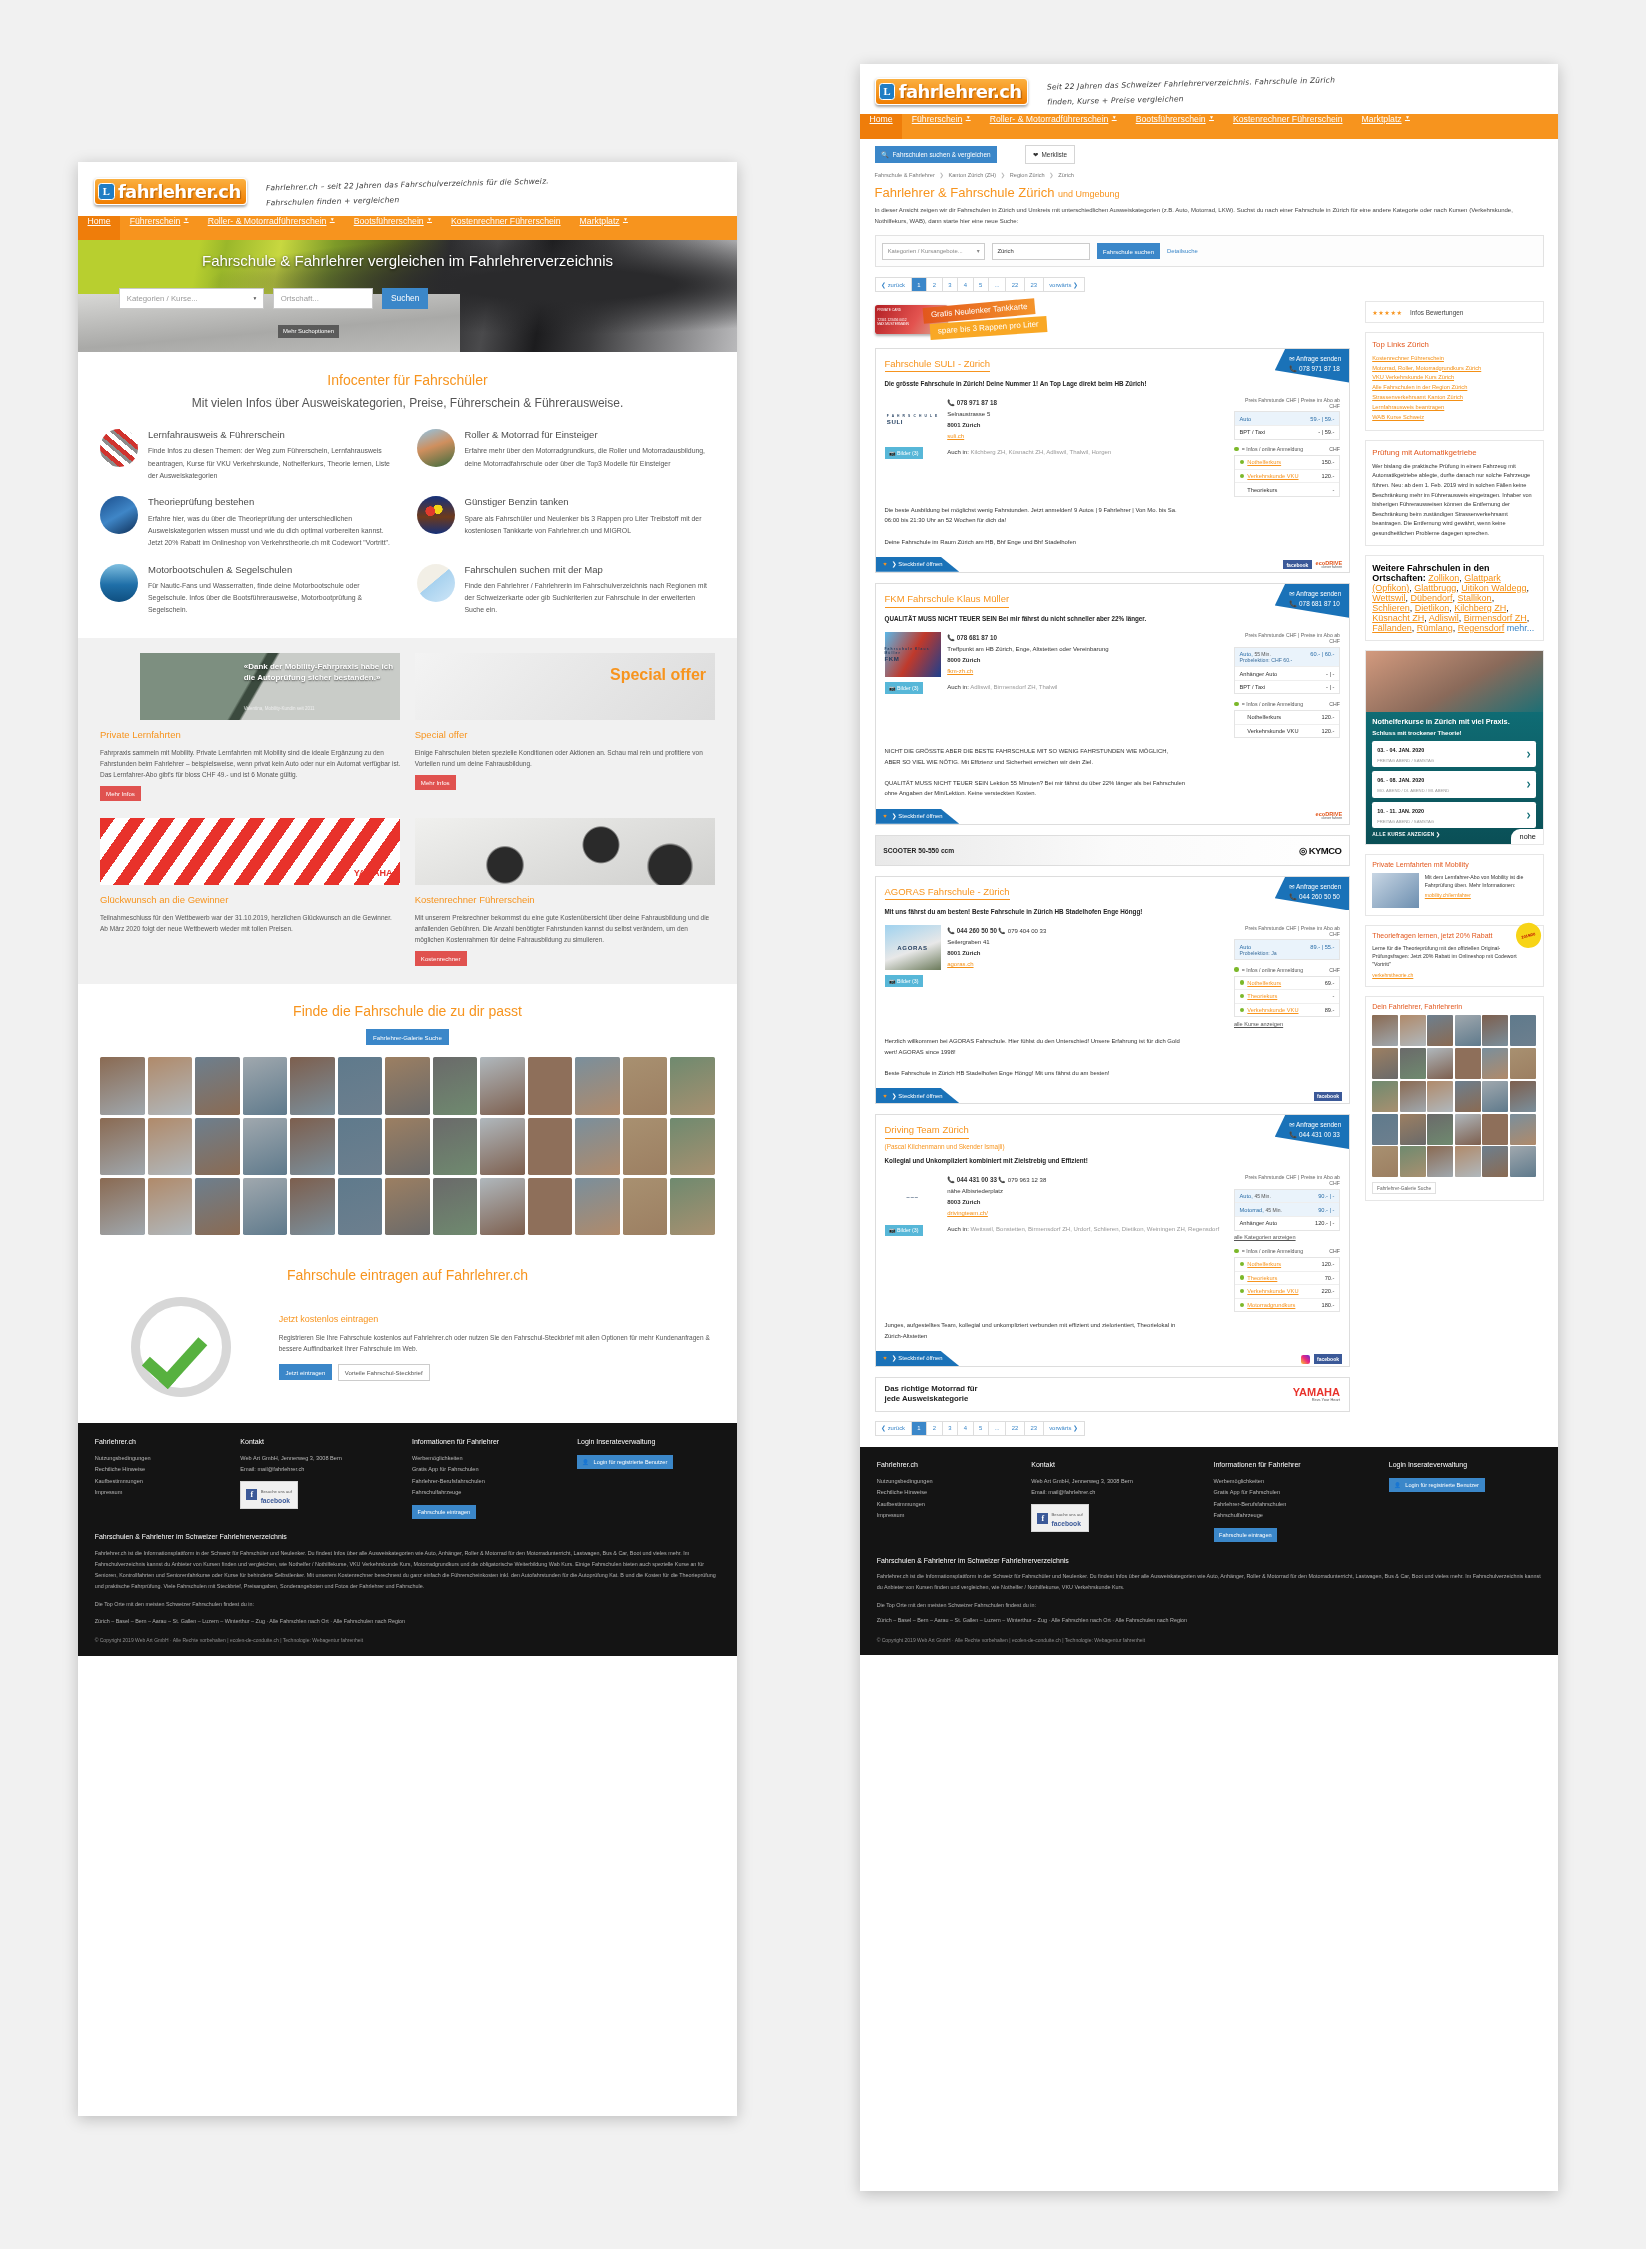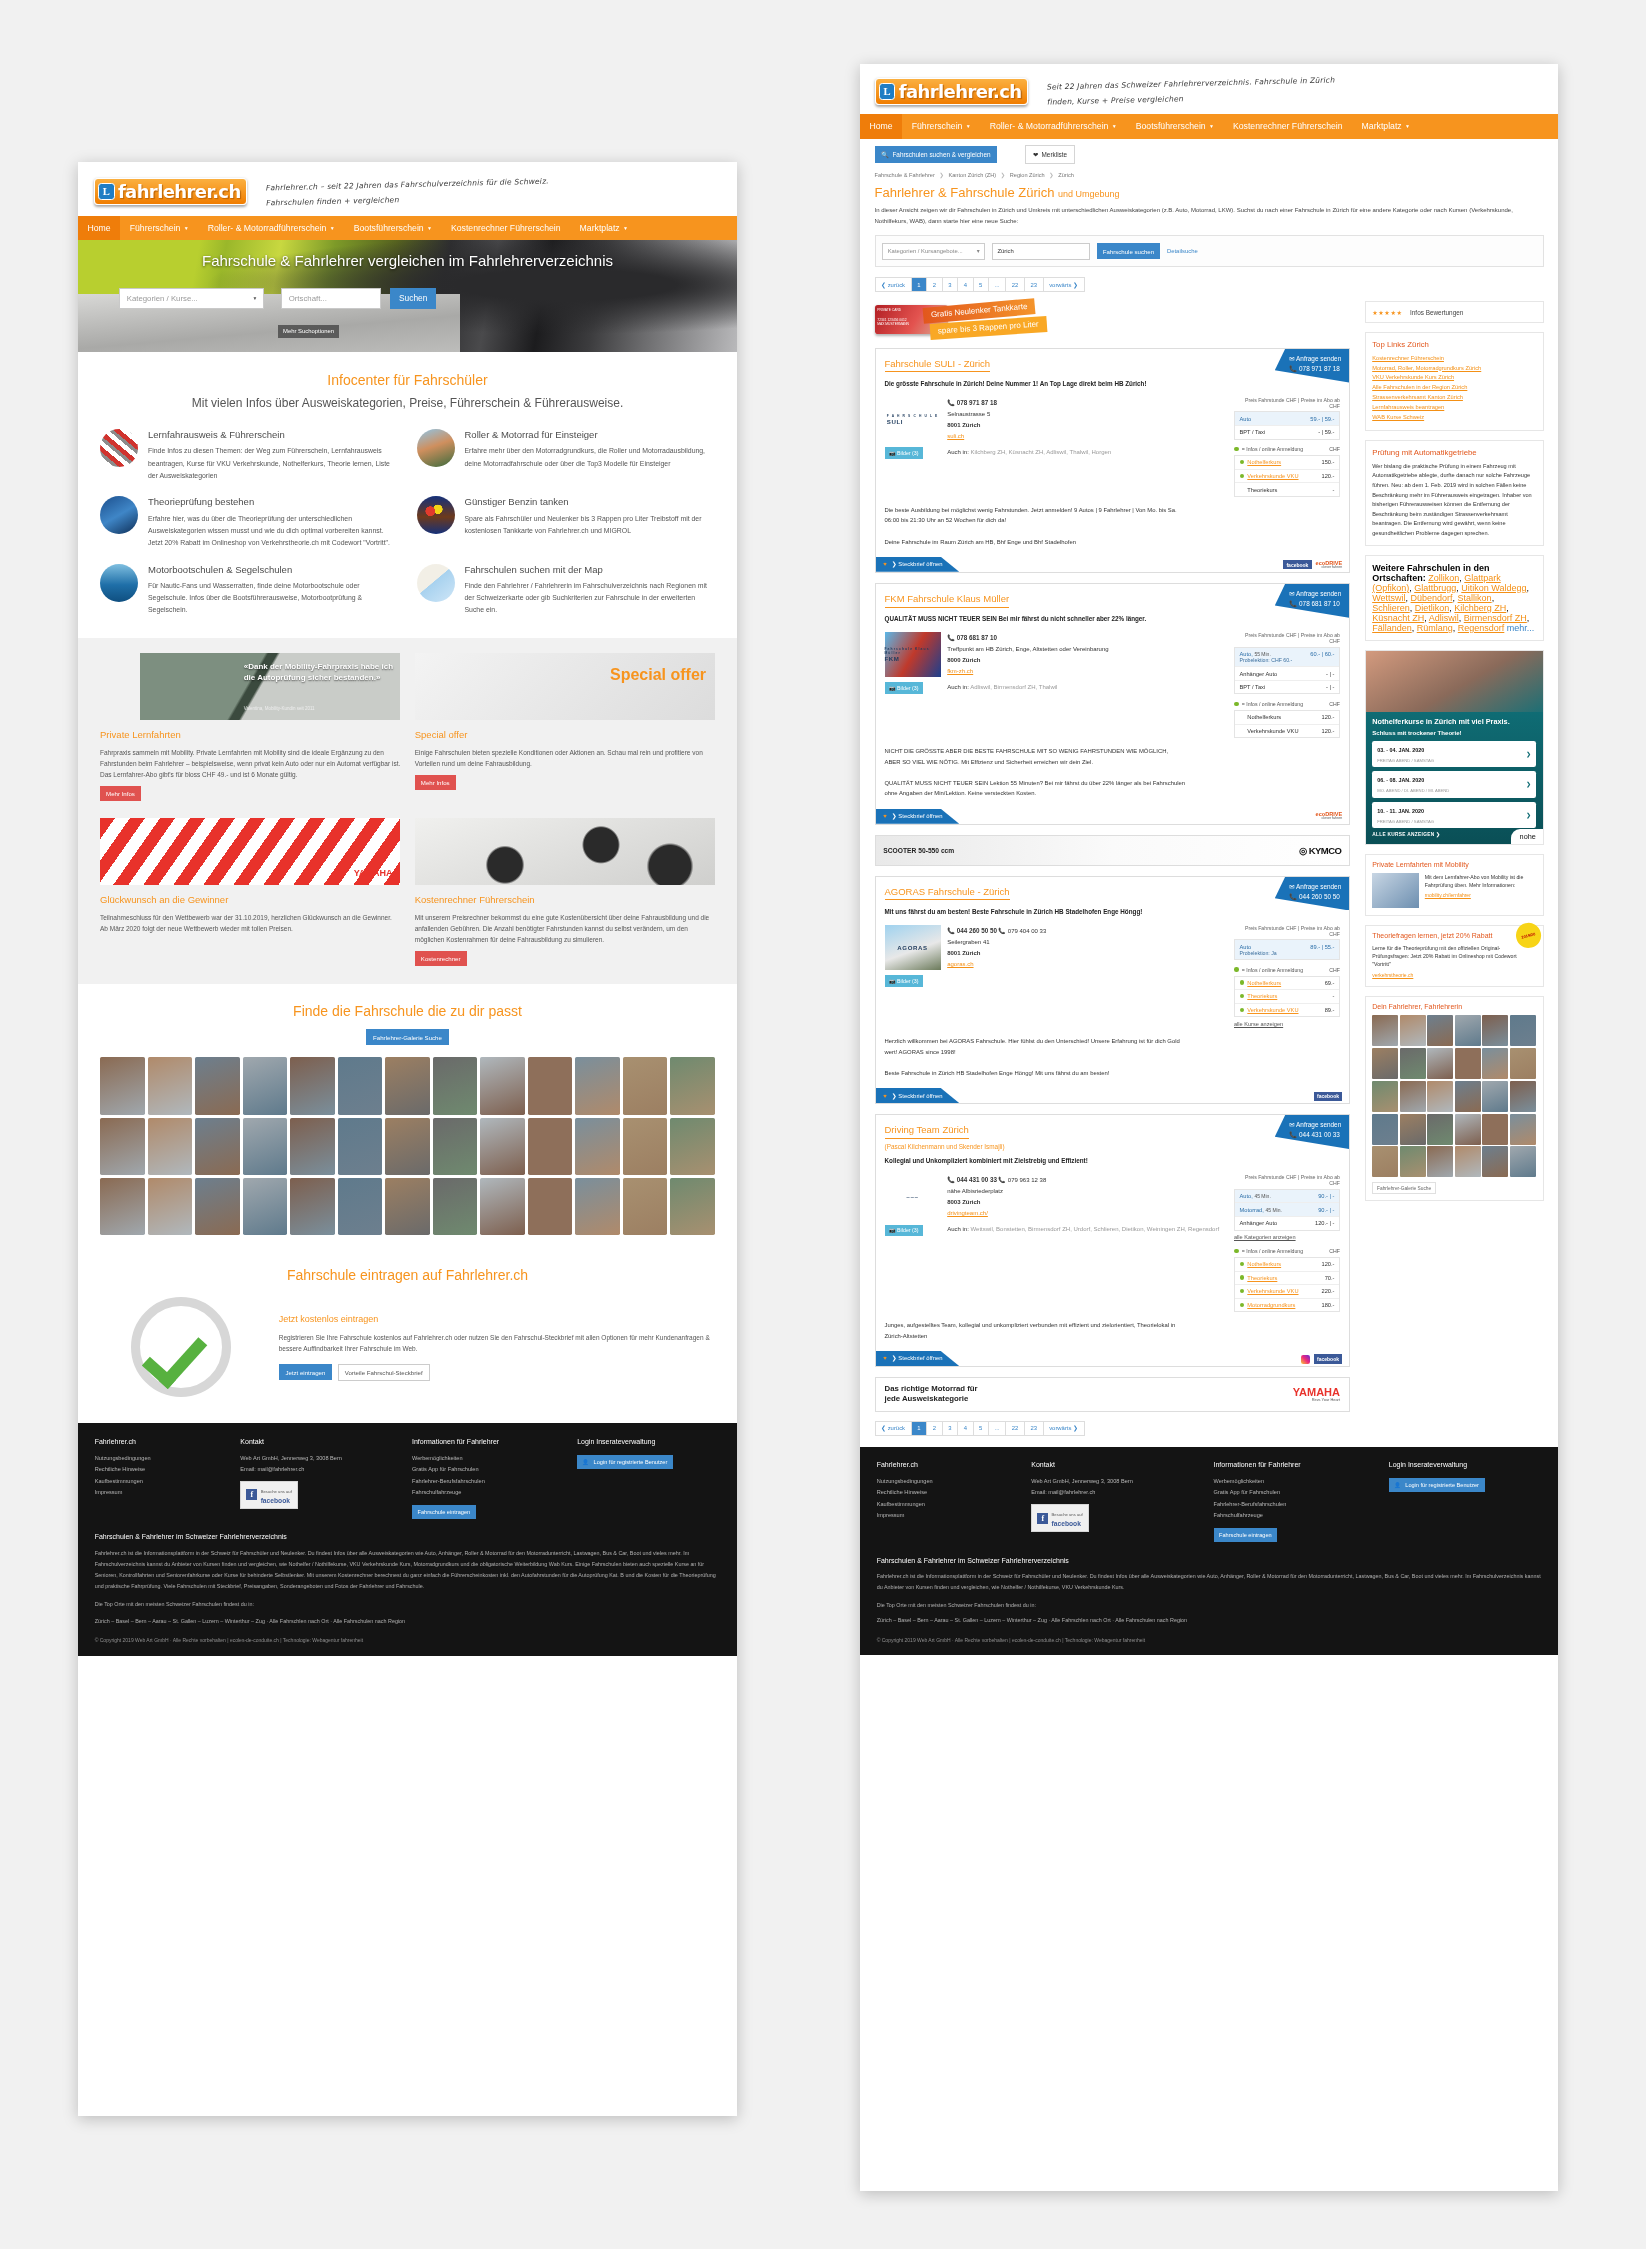--- a/index.html
+++ b/index.html
@@ -22,39 +22,39 @@
   .logo .lbadge { width:16.7px;height:16.7px;border-radius:3.3px;background:#1f7dc4;border:1.1px solid #fff;
           color:#fff;font-weight:bold;font-size:10.6px;display:flex;align-items:center;justify-content:center;
           margin-right:3.3px; font-family:"Liberation Serif",serif;}
   .logo .ltxt { color:#fff; font-size:18px; font-weight:bold; letter-spacing:-0.6px;
           text-shadow:0.6px 0.6px 0 #d06b00, 1.1px 1.1px 1.1px rgba(0,0,0,.3); font-family:"DejaVu Sans",sans-serif;}
   .tagline { font-family:"DejaVu Sans",sans-serif; font-size:7.5px; color:#3a3a3a; line-height:2.0;
              font-style:italic; transform:rotate(-1.4deg); letter-spacing:0.2px; }
   .tagline div { white-space:nowrap; }
 
   .nav { background:#f7941e; display:flex; align-items:stretch; height:24.6px; }
-  .nav .item { color:#fff; font-size:8.7px; display:flex; align-items:center; padding:0 9.5px; white-space:nowrap;}
+  .nav .item { color:#fff; font-size:8.7px; display:flex; padding:0 9.5px; white-space:nowrap;text-decoration:underline;}
   .nav .item.active { background:#ef7d0a; }
   .nav .item .car { font-size:5px; margin-left:3.3px; }
 
   .hero { position:relative; height:112px; overflow:hidden;
     background:
       radial-gradient(ellipse at 74% 40%, #2a2a2c 0 16%, rgba(42,42,44,0) 52%),
       linear-gradient(100deg,#b8cf2f 0 18%, #9ab72a 22%, #c8d840 30%, #7d9a28 38%, #56621f 47%, #2e2e30 55%, #4a4a4c 62%, #1c1c1e 70%, #3c3c3e 78%, #6c6c6e 86%, #b9b9bb 100%);
   }
   .hero .road { position:absolute; left:0; bottom:0; width:58%; height:52%;
     background:linear-gradient(175deg,#d8d8d6,#a9a9a7 60%,#bdbdbb); }
   .hero h1 { position:absolute; top:12.3px; left:0; right:0; text-align:center;
     color:#fff; font-size:15px; font-weight:normal; text-shadow:0 1.1px 2.8px rgba(0,0,0,.65); }
   .hero .searchbar { position:absolute; top:48px; left:41px; display:flex; gap:9px; align-items:center;}
   .sel, .inp { height:20.7px; border:0.6px solid #c9c9c9; background:#fff; font-size:7.8px; color:#9a9a9a;
                display:flex; align-items:center; padding:0 6.7px; }
   .sel { width:145px; justify-content:space-between; }
   .sel .cv { color:#555; font-size:5.6px; }
-  .inp { width:100px;margin-left:8px; }
+  .inp { width:100px; }
   .btn-blue { background:#3b87c9; color:#fff; border:none; height:20.7px; padding:0 9px; font-size:8.4px; cursor:pointer;}
   .hero .more { position:absolute; top:85px; left:200px; background:rgba(60,60,60,.72); color:#fff;
                 font-size:5.9px; padding:3.3px 5px; }
 
   .sec-title { text-align:center; color:#f7941e; font-size:14px; font-weight:normal; padding-top:20px; }
   .sec-sub   { text-align:center; color:#555; font-size:12px; padding-top:7.8px; }
 
   .infogrid { display:grid; grid-template-columns:1fr 1fr; gap:14.5px 18px; padding:19px 22px 22px 22px; }
   .infoitem { display:flex; gap:10px; }
   .circ { width:38px;height:38px;border-radius:50%;flex:0 0 38px; background-size:cover; background-position:center;}

